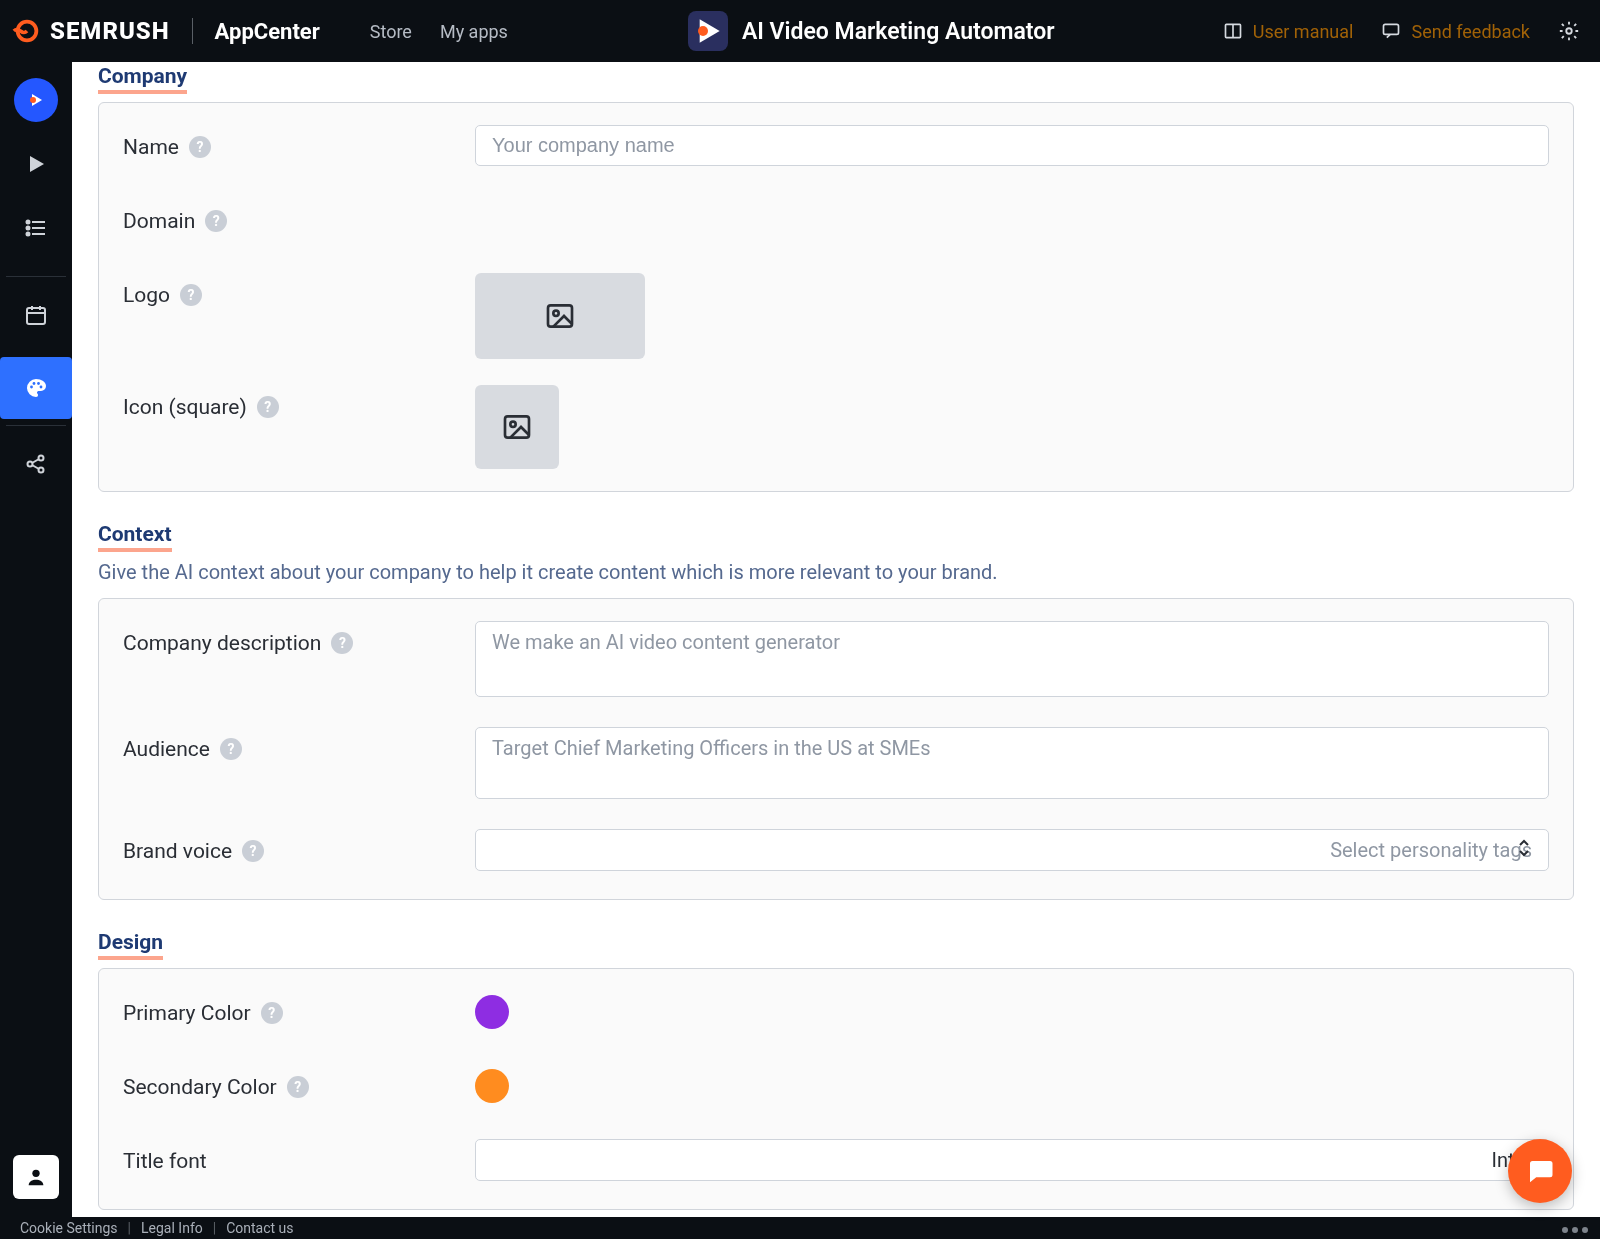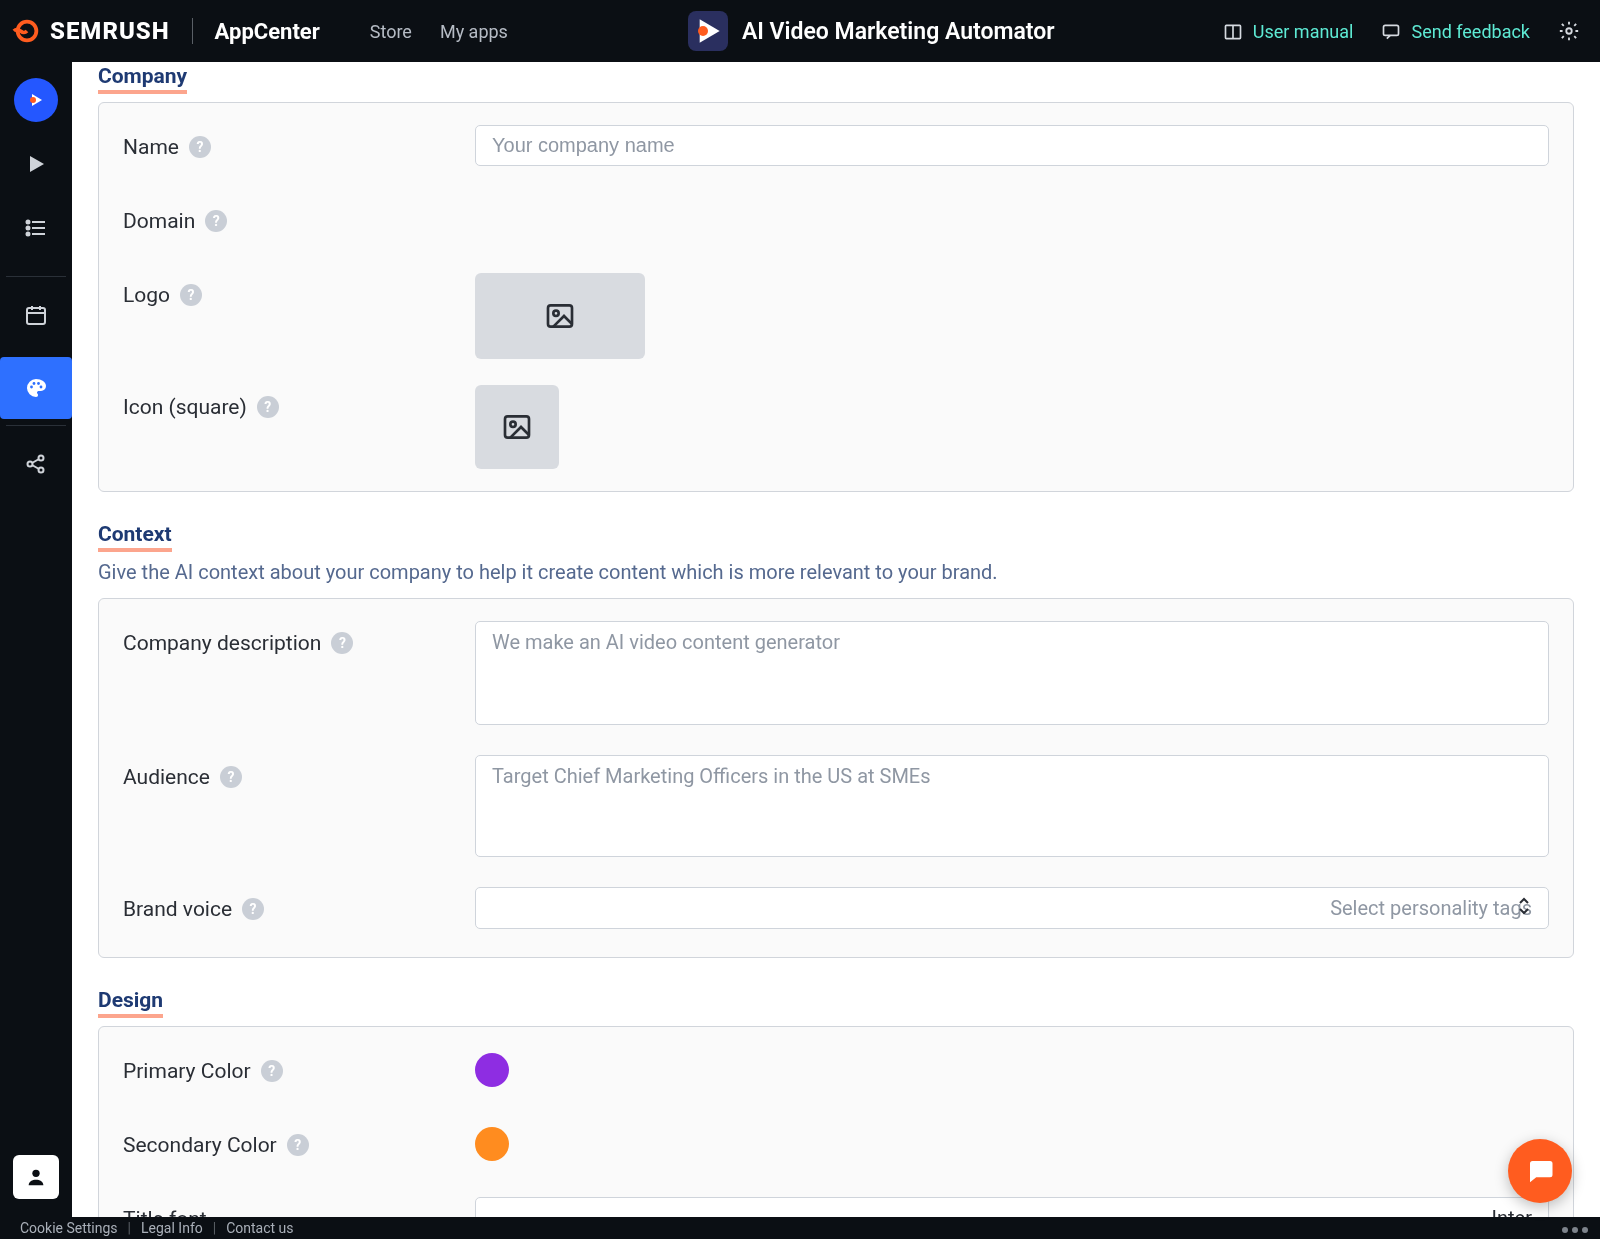--- a/index.html
+++ b/index.html
@@ -51,21 +51,21 @@
     margin-left: 180px;
   }
   .app-badge-icon {
     width: 40px; height: 40px; border-radius: 8px;
     background: #2a2f5f;
     display:flex;align-items:center;justify-content:center;
     position:relative;
   }
   .app-badge-title { color: #fff; font-size: 23px; font-weight: 600; }
   .tb-right { margin-left: auto; display: flex; align-items: center; gap: 28px; }
-  .tb-link { display: flex; align-items: flex-end; gap: 10px; color: #5eead4; font-size: 18px; cursor: pointer; }
+  .tb-link { display: flex; align-items: flex-start; gap: 10px; color: #a16207; font-size: 18px; cursor: pointer; }
   .tb-link svg { width: 20px; height: 20px; }
   .gear-btn svg { width: 22px; height: 22px; }
 
   
   .sidebar {
     position: absolute;
     top: 62px; left: 0; bottom: 22px;
     width: 72px;
     background: #0b0f14;
     display:flex; flex-direction:column;
@@ -134,22 +134,22 @@
   .txt-input, .txt-area, .select-input {
     width:100%;
     border:1px solid #cfd4db;
     border-radius:5px;
     background:#fff;
     padding: 8px 16px;
     font-size:20px;
     color:#2a2e35;
   }
   .txt-input::placeholder, .txt-area::placeholder { color:#8f97a3; }
-  .txt-area { height: 104px; resize:none; font-family:inherit; }
-  .txt-area.short { height: 102px; }
+  .txt-area { height: 76px; resize:none; font-family:inherit; }
+  .txt-area.short { height: 72px; }
   .select-wrap { position:relative;text-align:right; }
   .select-wrap .caret {
     position:absolute; right:18px; top:50%; transform:translateY(-50%);
     pointer-events:none; color:#2a2e35;
   }
   .img-drop {
     border-radius:6px; background:#d8dbe0;
     display:inline-flex;align-items:center;justify-content:center;
     cursor:pointer;
   }

